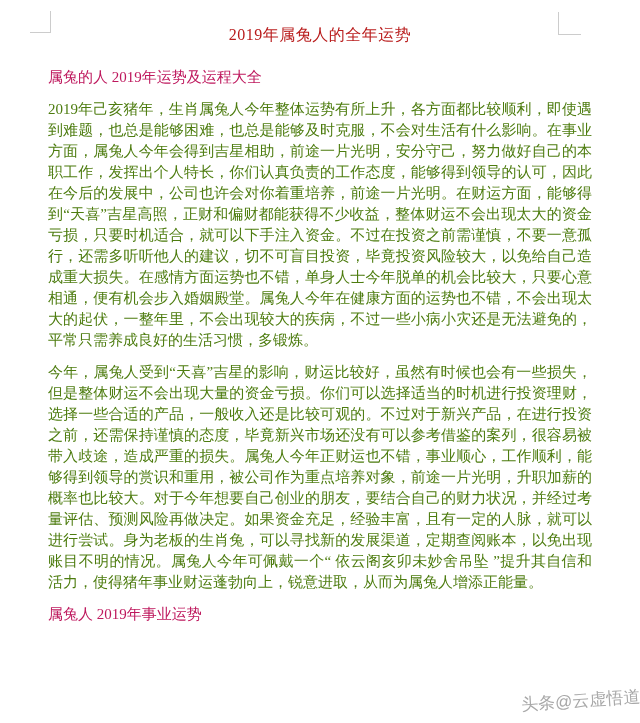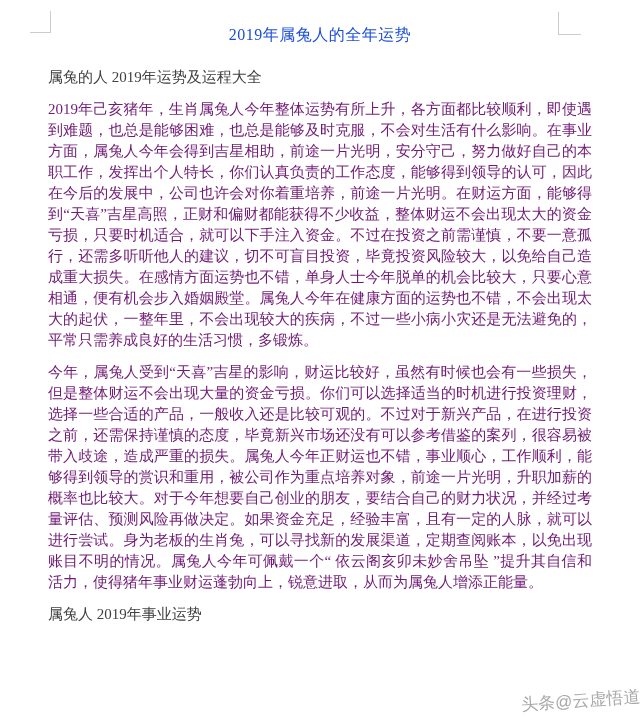--- a/index.html
+++ b/index.html
@@ -38,37 +38,37 @@
     left: 48px;
     top: 0;
     width: 544px;
   }
   .doc-title {
     margin: 24px 0 22px 0;
     font-size: 16px;
     line-height: 21px;
     text-align: center;
     font-weight: normal;
-    color: #1d4ed8;
+    color: #b91c1c;
     letter-spacing: 0.5px;
   }
   .section-heading {
     margin: 8px 0 11px 0;
     font-size: 15px;
     line-height: 21px;
     font-weight: normal;
-    color: #404040;
+    color: #be185d;
   }
   .body-paragraph {
     margin: 0 0 11px 0;
     font-size: 15px;
     line-height: 21px;
     text-align: justify;
     text-justify: inter-ideograph;
-    color: #701a75;
+    color: #4d7c0f;
     word-break: break-all;
   }
   .section {
     margin-bottom: 11px;
   }
   .watermark {
     position: absolute;
     right: 0px;
     top: 687px;
     font-size: 17px;

